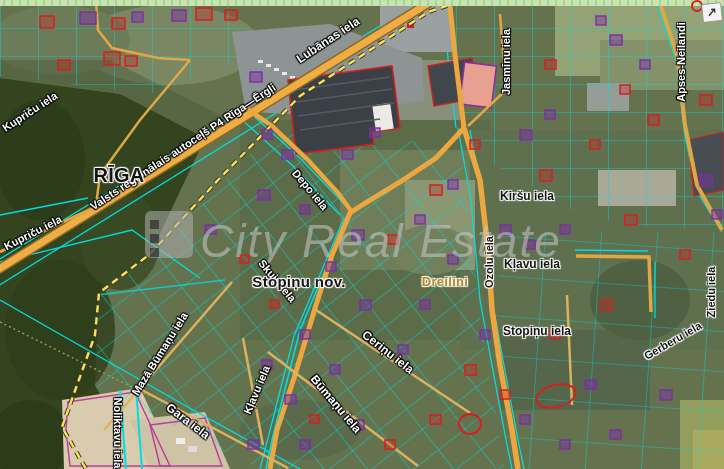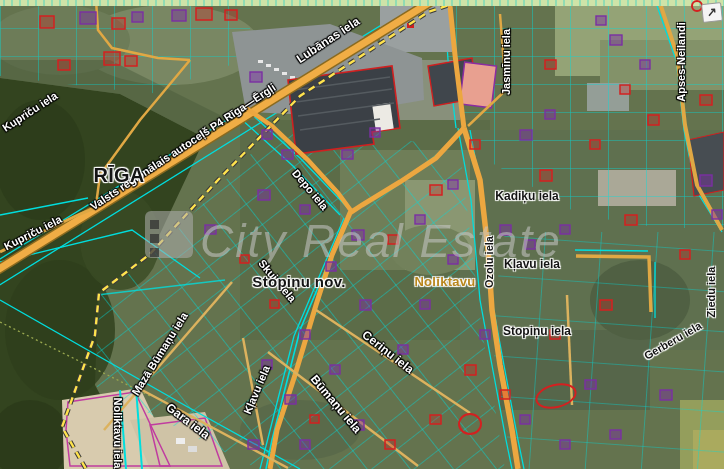--- a/index.html
+++ b/index.html
@@ -256,30 +256,30 @@
   <div id="expand">↗</div>
 
   <span class="lbl w" style="left:30px;top:112px;font-size:11px;--r:-33deg">Kupriču iela</span>
   <span class="lbl w" style="left:33px;top:233px;font-size:11px;--r:-27deg">Kupriču iela</span>
   <span class="lbl w" style="left:183px;top:147px;font-size:11px;--r:-33.5deg">Valsts reģionālais autoceļš P4 Rīga—Ērgļi</span>
   <span class="lbl w" style="left:328px;top:40px;font-size:12px;--r:-33.5deg">Lubānas iela</span>
   <span class="lbl w" style="left:506px;top:62px;font-size:11px;--r:-90deg">Jasmīnu iela</span>
   <span class="lbl w" style="left:681px;top:62px;font-size:11px;--r:-90deg">Apses-Neilandi</span>
   <span class="lbl w" style="left:310px;top:190px;font-size:11px;--r:50deg">Depo iela</span>
   <span class="lbl w" style="left:277px;top:281px;font-size:11px;--r:50deg;z-index:1">Skuju iela</span>
-  <span class="lbl b" style="left:527px;top:196px;font-size:12px">Kadiķu iela</span>
+  <span class="lbl b" style="left:527px;top:196px;font-size:12px">Kiršu iela</span>
   <span class="lbl b" style="left:532px;top:264px;font-size:12px">Kļavu iela</span>
   <span class="lbl b" style="left:489px;top:262px;font-size:11px;--r:-90deg">Ozolu iela</span>
   <span class="lbl b" style="left:537px;top:331px;font-size:12px">Stopiņu iela</span>
   <span class="lbl b" style="left:673px;top:341px;font-size:11px;--r:-30deg">Gerberu iela</span>
   <span class="lbl b" style="left:711px;top:292px;font-size:11px;--r:-90deg">Ziedu iela</span>
   <span class="lbl w" style="left:388px;top:352px;font-size:12px;--r:38deg">Ceriņu iela</span>
   <span class="lbl w" style="left:336px;top:404px;font-size:12px;--r:50deg">Būmaņu iela</span>
   <span class="lbl w" style="left:257px;top:390px;font-size:11px;--r:-67deg">Kļavu iela</span>
   <span class="lbl w" style="left:160px;top:354px;font-size:11px;--r:-58deg">Mazā Būmaņu iela</span>
   <span class="lbl w" style="left:188px;top:421px;font-size:12px;--r:37deg">Gara iela</span>
   <span class="lbl w" style="left:117px;top:433px;font-size:11px;--r:90deg">Noliktavu iela</span>
 
   <span class="lbl b place" style="left:119px;top:175px;font-size:20px;z-index:2">RĪGA</span>
   <span class="lbl b place" style="left:299px;top:281px;font-size:15px;z-index:2">Stopiņu nov.</span>
-  <span class="lbl gold place" style="left:445px;top:281px;font-size:13px;z-index:2">Noliktavu</span>
+  <span class="lbl gold place" style="left:445px;top:281px;font-size:13px;z-index:2">Dreilini</span>
 
 </div>
 
 </body></html>

